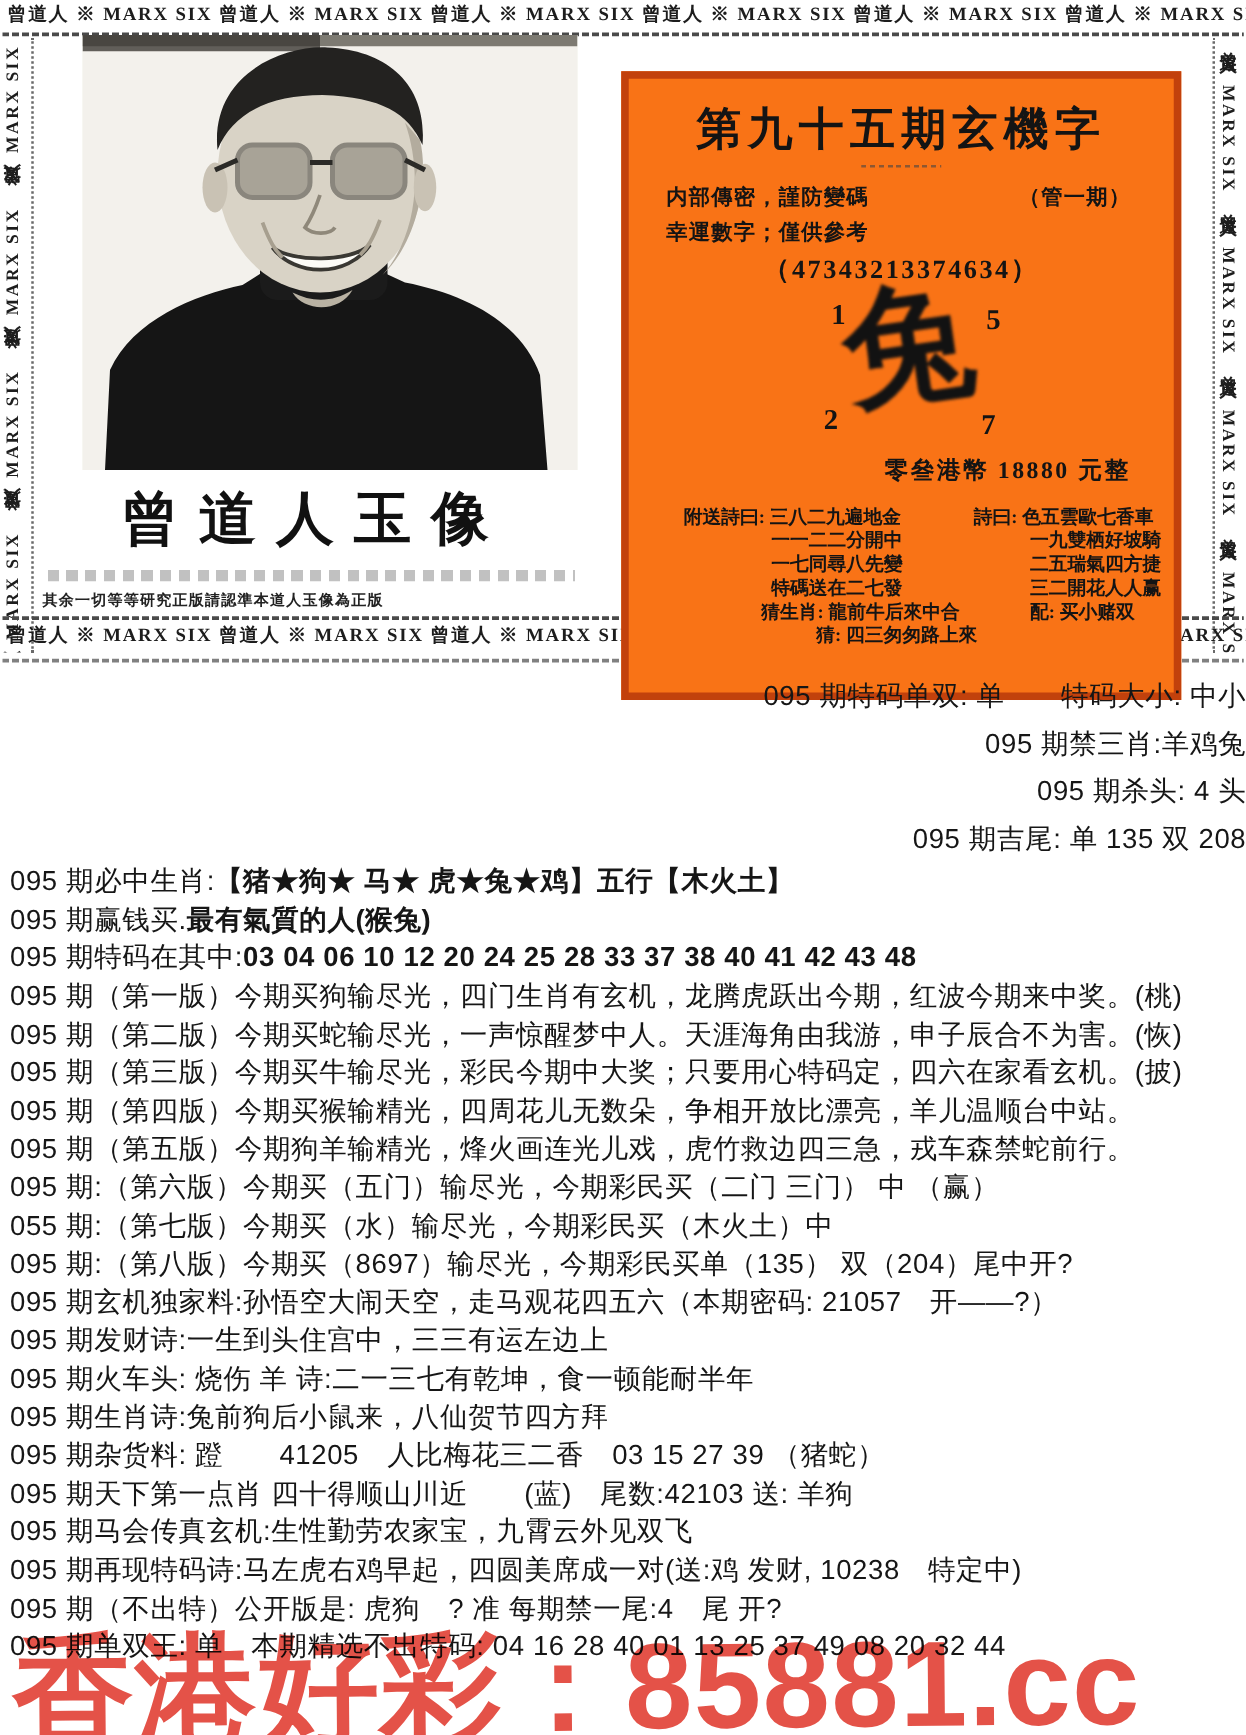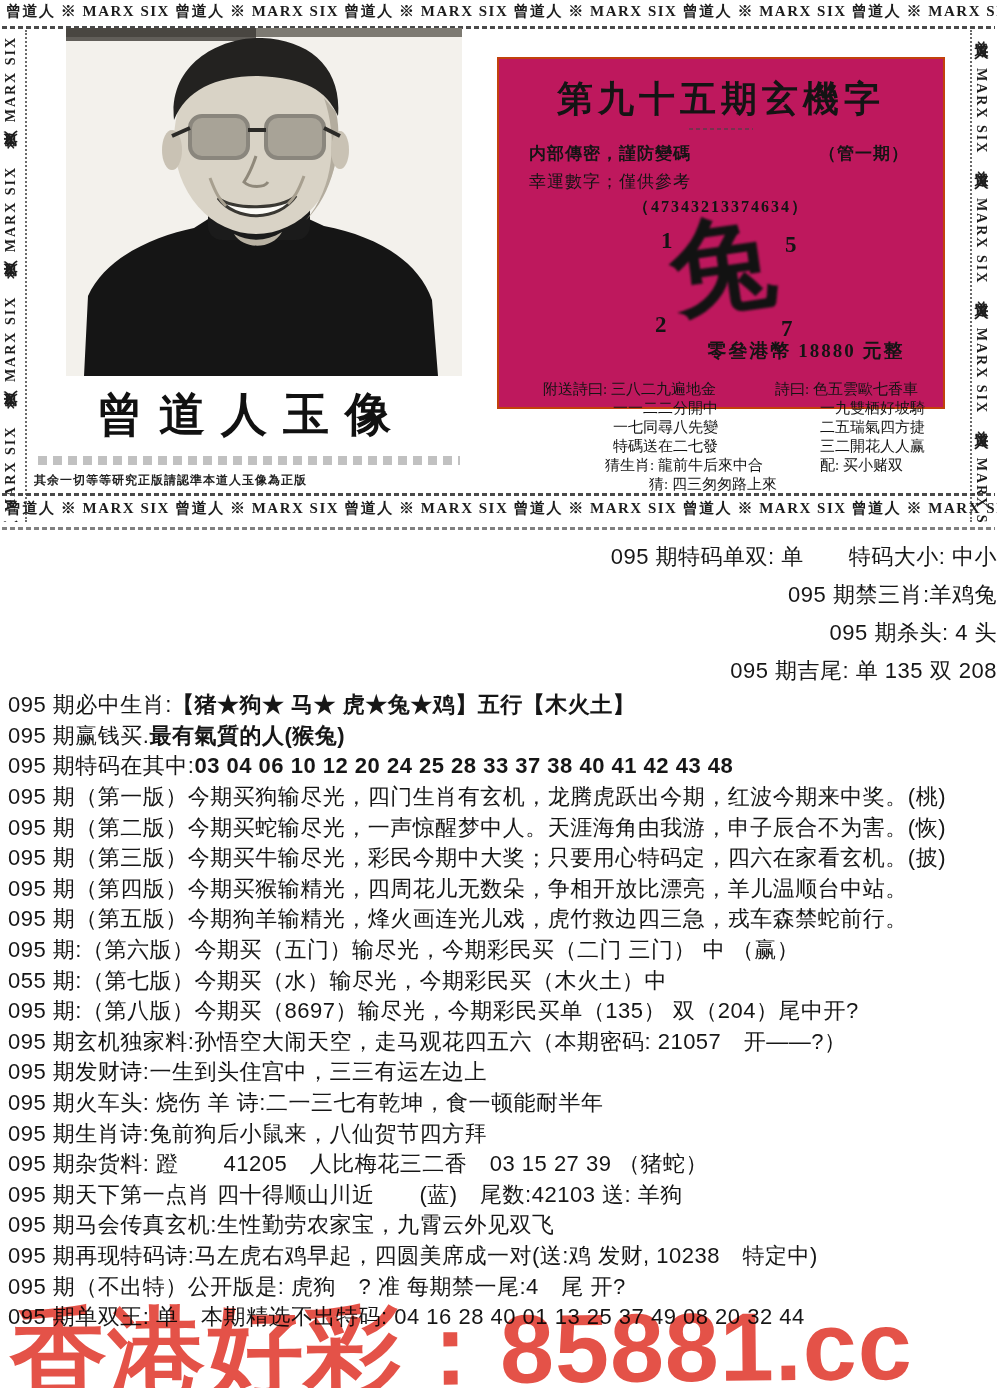--- a/index.html
+++ b/index.html
@@ -28,42 +28,42 @@
   .portrait-area{position:absolute;left:34px;top:28px;width:436px;}
   .photo{display:block;margin-left:32px;width:396px;height:348px;background:#f3f1ec;}
   .caption{margin-top:8px;text-align:center;font-family:"Liberation Serif",serif;
            font-weight:700;font-size:46px;letter-spacing:16px;color:#111;}
   .faded-line{height:9px;margin:10px 10px 0 4px;opacity:.45;filter:blur(.5px);
               background:repeating-linear-gradient(90deg,#777 0 9px,transparent 9px 15px);}
   .notice{margin-top:7px;font-family:"Liberation Serif",serif;font-weight:700;
           font-size:12px;letter-spacing:1px;color:#222;}
 
   
-  .panel{position:absolute;left:497px;top:57px;width:448px;height:352px;
-         border:2px solid #c2410c;box-sizing:border-box;background:#be185d;
+  .panel{position:absolute;left:497px;top:57px;width:448px;height:503px;
+         border:6px solid #c2410c;box-sizing:border-box;background:#f97316;
          font-family:"Liberation Serif",serif;color:#141414;}
   .panel-title{margin-top:16px;text-align:center;font-weight:700;font-size:36px;letter-spacing:5px;}
   .title-underline{width:64px;height:2px;margin:4px auto 0 auto;opacity:.6;
               background:repeating-linear-gradient(90deg,#444 0 4px,transparent 4px 7px);}
   .p-row{display:flex;justify-content:space-between;padding:0 34px 0 30px;
          font-size:17px;font-weight:700;margin-top:12px;letter-spacing:1px;}
-  .p-row2{padding:0 30px;font-size:17px;font-weight:400;margin-top:5px;letter-spacing:1px;}
-  .p-code{text-align:center;font-size:16px;font-weight:700;letter-spacing:2px;margin-top:4px;}
+  .p-row2{padding:0 30px;font-size:17px;font-weight:700;margin-top:5px;letter-spacing:1px;}
+  .p-code{text-align:center;font-size:21px;font-weight:700;letter-spacing:2px;margin-top:4px;}
   .rabbit-wrap{position:relative;height:112px;margin-top:8px;}
   .rabbit{position:absolute;left:172px;top:-12px;font-size:104px;line-height:104px;
           font-weight:700;color:#121212;transform:rotate(-8deg);filter:blur(1.2px);}
   .corner-num{position:absolute;font-size:23px;font-weight:700;}
   .num-tl{left:162px;top:2px;}
   .num-tr{left:286px;top:6px;}
   .num-bl{left:156px;bottom:0;}
   .num-br{left:282px;bottom:-4px;}
   .p-price{text-align:center;padding-left:170px;font-size:19px;font-weight:700;
-           letter-spacing:2px;}
+           letter-spacing:2px;margin-top:14px;}
   .poems{display:grid;grid-template-columns:232px 1fr;padding:0 10px 0 44px;
-         margin-top:16px;font-size:15px;font-weight:400;line-height:19px;}
+         margin-top:16px;font-size:15px;font-weight:700;line-height:19px;}
   .poem-col div{white-space:nowrap;}
   .ind-a{padding-left:70px;}
   .ind-b{padding-left:62px;}
   .ind-c{padding-left:84px;margin-left:22px;}
   .ind-d{padding-left:45px;}
 
   
   .body-lines{position:absolute;left:8px;top:538px;right:0;}
   .bline{height:30.6px;display:flex;align-items:center;font-size:22px;
          white-space:nowrap;letter-spacing:.5px;}

